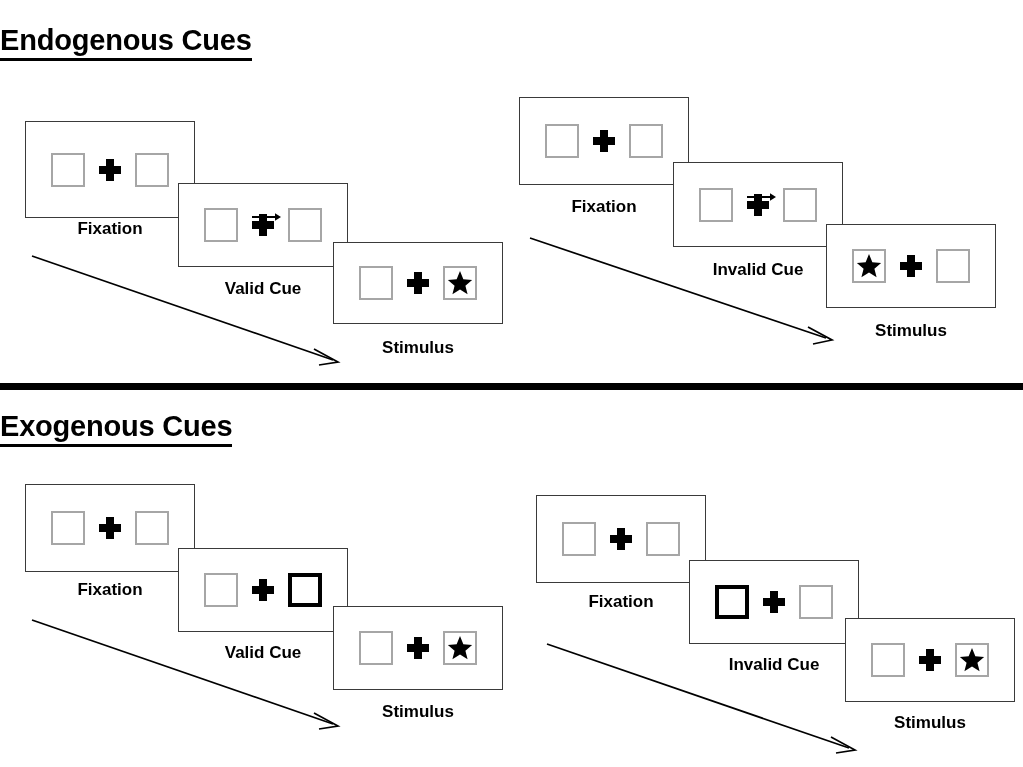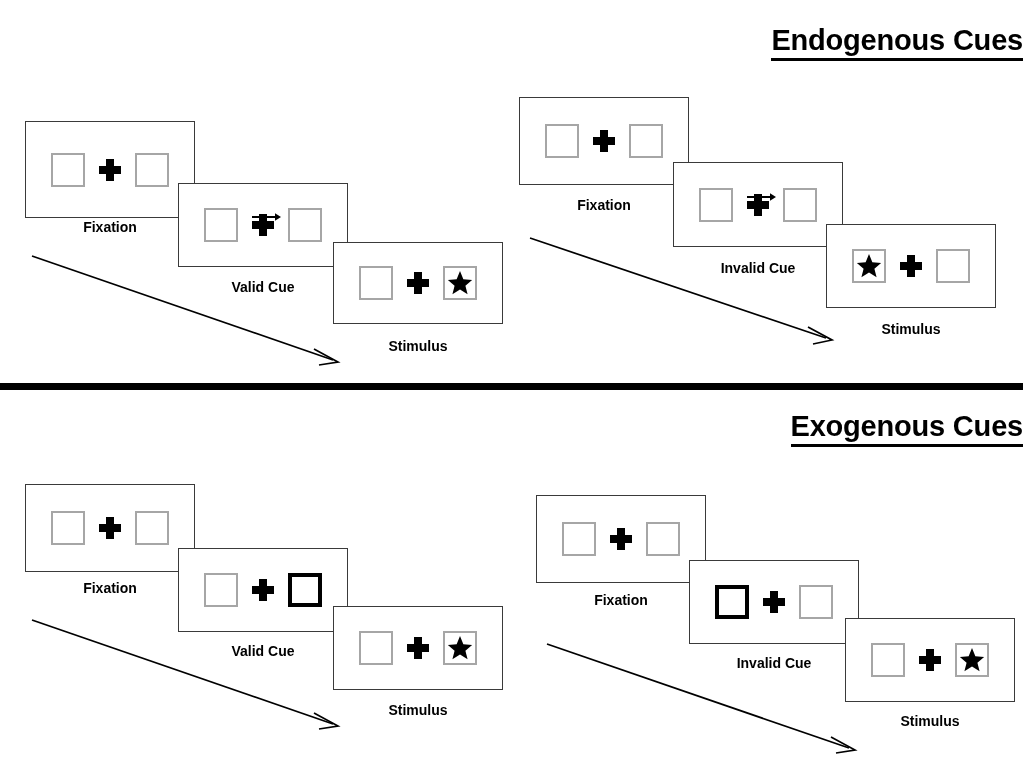--- a/index.html
+++ b/index.html
@@ -13,21 +13,21 @@
     position: relative;
     overflow: hidden;
     font-family: "Liberation Sans", sans-serif;
   }
 
   
   .section-title {
     position: absolute;
     left: 0;
     width: 1023px;
-    text-align: right;
+    text-align: left;
     font-size: 29px;
     font-weight: bold;
     color: #000000;
     letter-spacing: -0.2px;
   }
   .section-title span.ttl {
     display: inline-block;
     border-bottom: 3px solid #000;
     padding-bottom: 1px;
   }
@@ -112,21 +112,21 @@
     width: 30px;
     height: 12px;
     left: 50%;
     margin-left: -12px;
     top: -3px;
   }
 
   
   .stage-label {
     position: absolute;
-    font-size: 14px;
+    font-size: 17px;
     font-weight: bold;
     color: #000000;
     white-space: nowrap;
     text-align: center;
   }
 
   
   .flow-arrow {
     position: absolute;
     overflow: visible;

